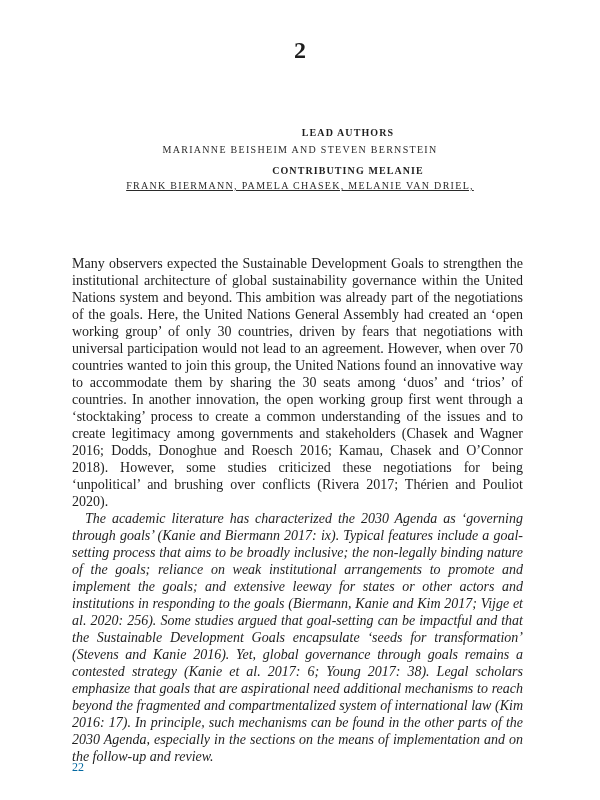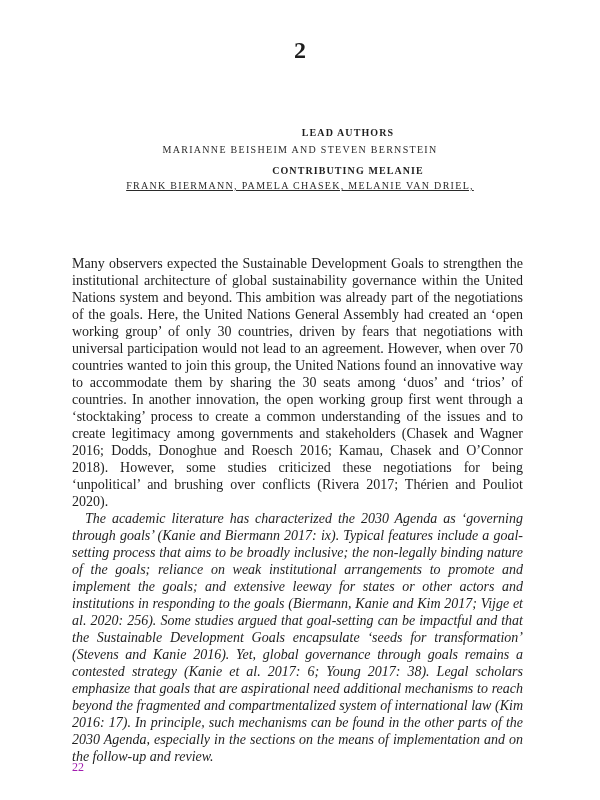--- a/index.html
+++ b/index.html
@@ -11,21 +11,21 @@
   .chapter-title { position:absolute; top:71px; left:0; width:600px; text-align:center;
                    font-size:22px; line-height:28px; }
   .smallcaps-head { position:absolute; left:0; width:600px; text-align:center;
                     font-size:10px; font-weight:bold; letter-spacing:1.1px; line-height:14px;margin-left:48px; }
   .smallcaps-names { position:absolute; left:0; width:600px; text-align:center;
                      font-size:10px; letter-spacing:1.3px; line-height:14.5px; color:#2a2a2a; }
   .body-text { position:absolute; top:255px; left:72px; width:451px;
                font-size:14px; line-height:17px; text-align:justify; hyphens:none; }
   .body-text p { margin:0; }
   .body-text p.indent { text-indent:13px;font-style:italic; }
-  .page-number { position:absolute; top:759px; left:72px; font-size:12px; line-height:16px; color:#a21caf; }
+  .page-number { position:absolute; top:759px; left:72px; font-size:12px; line-height:16px; color:#0369a1; }
 </style>
 </head>
 <body>
 
 <div class="page">
   <div class="chapter-num">2</div>
 
   <div class="smallcaps-head" style="top:126px;">LEAD AUTHORS</div>
   <div class="smallcaps-names" style="top:143px;">MARIANNE BEISHEIM AND STEVEN BERNSTEIN</div>
 

